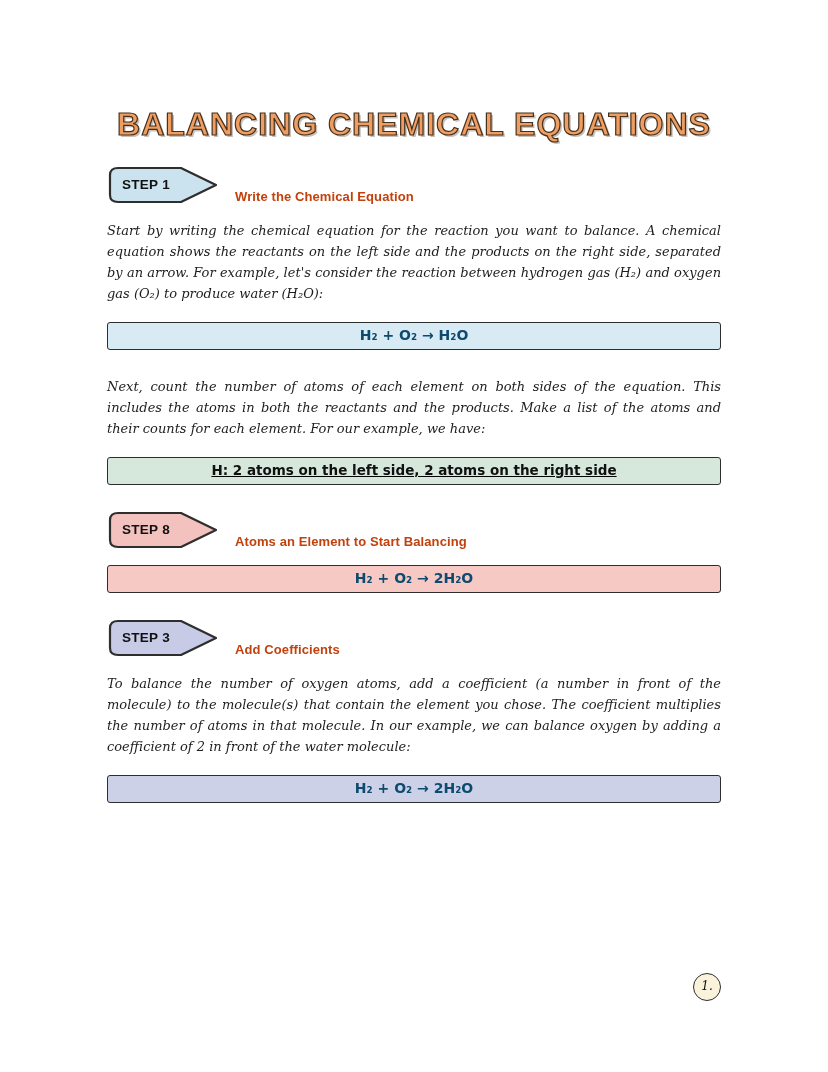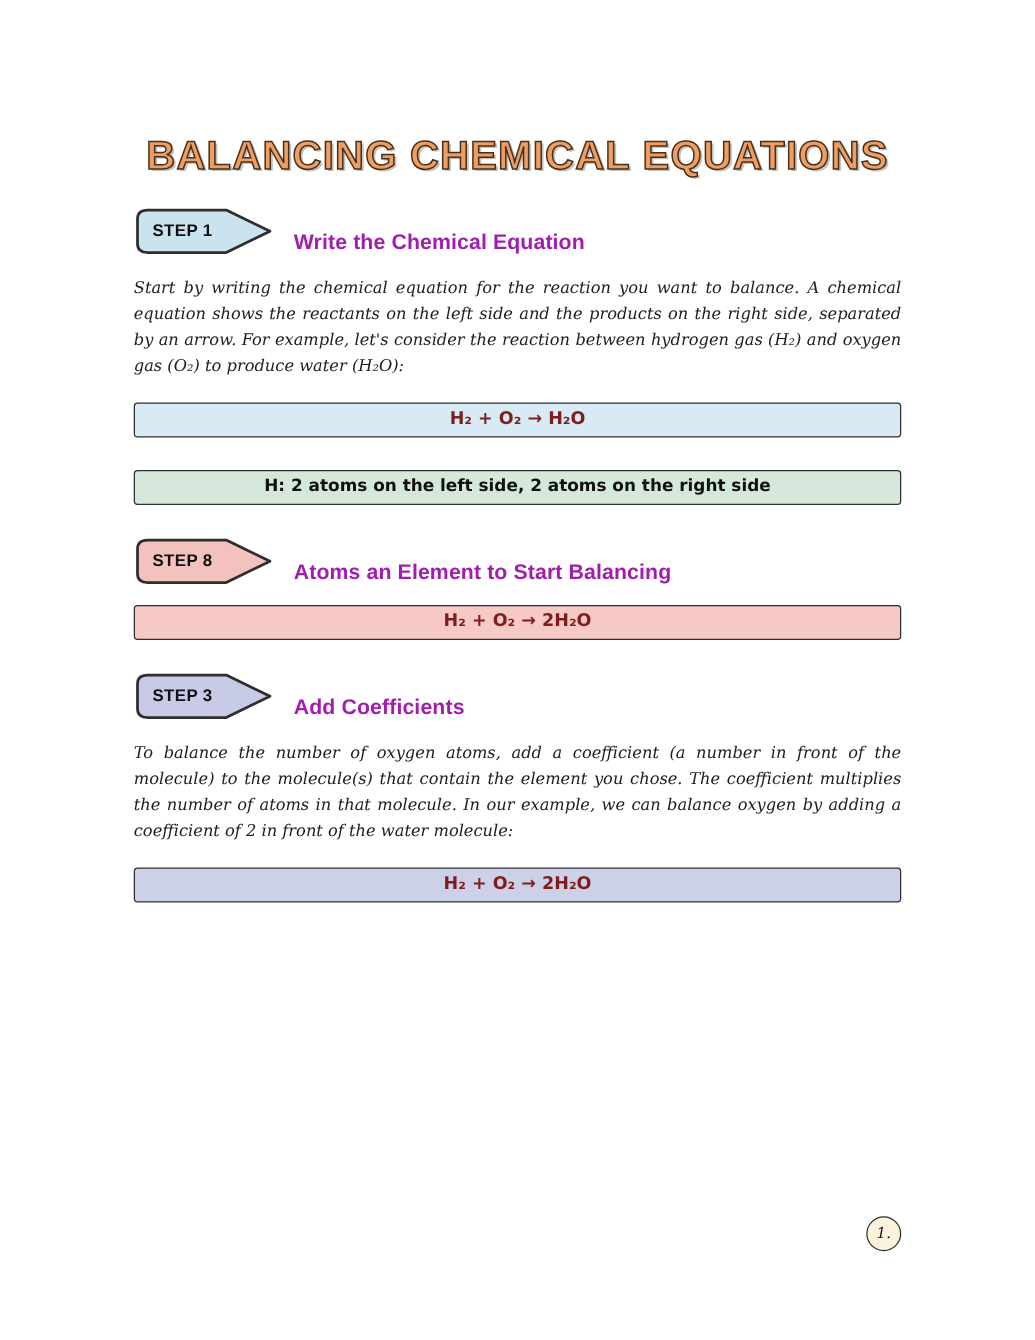--- a/index.html
+++ b/index.html
@@ -68,48 +68,48 @@
     height: 38px;
     line-height: 38px;
     text-align: center;
     font-weight: bold;
     font-size: 13.5px;
     color: #111111;
     letter-spacing: 0.3px;
   }
   .step-heading {
     margin-left: 16px;
-    font-size: 17px;
+    font-size: 13px;
     font-weight: bold;
-    color: #a21caf;
+    color: #c2410c;
     letter-spacing: 0.1px;
   }
   .eq-box {
     border: 1.6px solid #2e2e2e;
     border-radius: 3px;
     text-align: center;
     padding: 3px 6px 4px 6px;
     margin-bottom: 26px;
   }
   .eq-line {
     font-family: "DejaVu Sans", sans-serif;
     font-weight: bold;
     font-size: 14px;
     line-height: 19px;
-    color: #7f1d1d;
+    color: #0c4a6e;
     text-align: center;
   }
   .count-line {
     font-family: "DejaVu Sans", sans-serif;
     font-weight: bold;
     font-size: 13.5px;
     line-height: 20.5px;
     color: #101010;
   }
-  .count-box { padding: 2px 6px 3px 6px; }
+  .count-box { padding: 2px 6px 3px 6px; text-decoration: underline; }
   .page-number {
     position: absolute;
     left: 693px;
     top: 973px;
     width: 28px;
     height: 28px;
     border: 1.5px solid #2e2e2e;
     border-radius: 50%;
     text-align: center;
     line-height: 25px;
@@ -135,20 +135,21 @@
         </svg>
         <span class="badge-label">STEP 1</span>
       </div>
       <h2 class="step-heading">Write the Chemical Equation</h2>
     </div>
     <p class="hand para">Start by writing the chemical equation for the reaction you want to balance. A chemical equation shows the reactants on the left side and the products on the right side, separated by an arrow. For example, let's consider the reaction between hydrogen gas (H₂) and oxygen gas (O₂) to produce water (H₂O):</p>
     <div class="eq-box" style="background-color: rgb(216, 234, 243);">
       <div class="eq-line">H₂ + O₂ → H₂O</div>
     </div>
 
+    <p class="hand para">Next, count the number of atoms of each element on both sides of the equation. This includes the atoms in both the reactants and the products. Make a list of the atoms and their counts for each element. For our example, we have:</p>
     <div class="eq-box count-box" style="background-color: rgb(214, 232, 219);">
       <div class="count-line">H: 2 atoms on the left side, 2 atoms on the right side</div>
     </div>
 
     <div class="step-row">
       <div class="badge">
         <svg viewBox="0 0 112 38">
           <path d="M11 2 H74 L109 19 L74 36 H11 Q3 36 3 29 V9 Q3 2 11 2 Z" stroke="#2e2e2e" stroke-width="2.2" stroke-linejoin="round" style="fill: rgb(243, 193, 190);"></path>
         </svg>
         <span class="badge-label">STEP 8</span>

